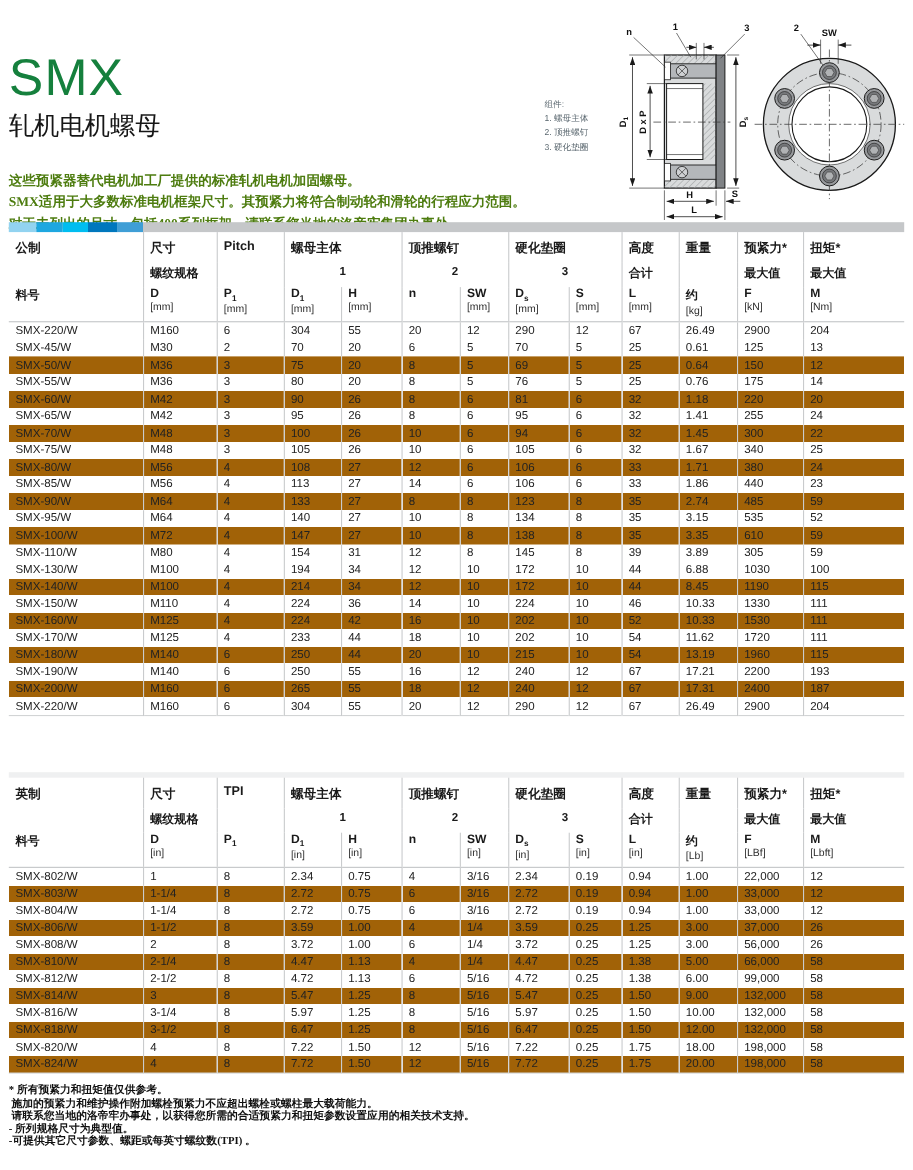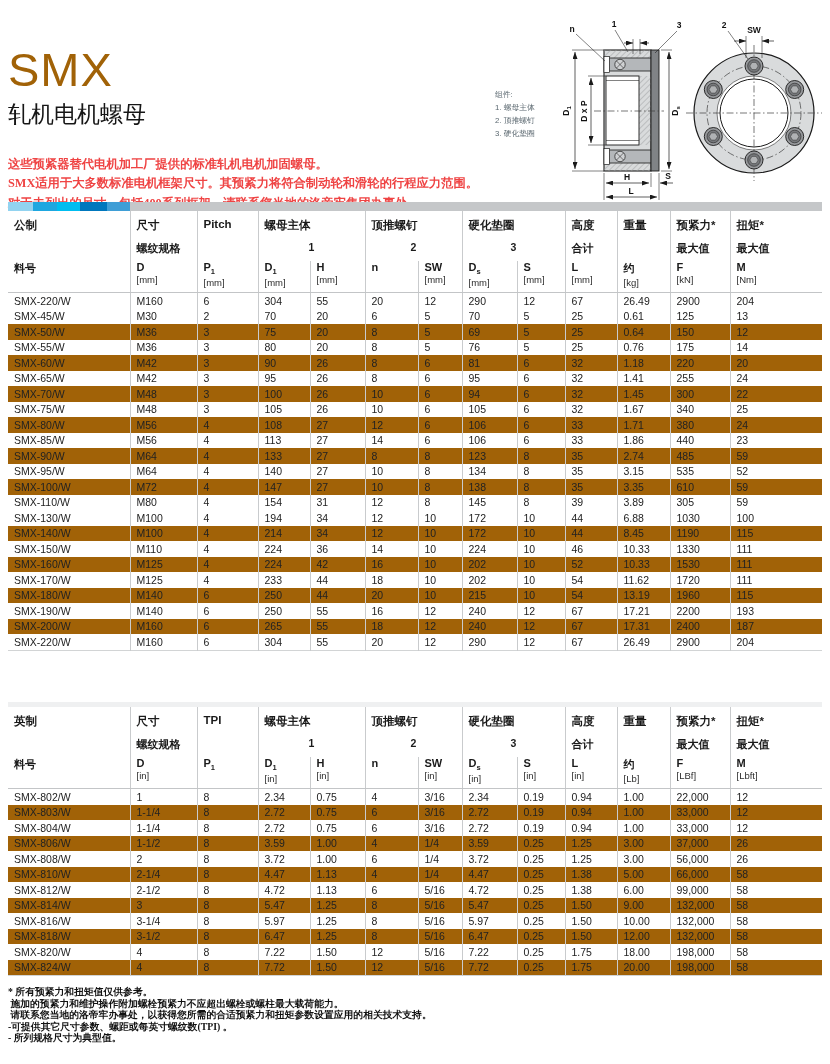--- a/index.html
+++ b/index.html
@@ -2,23 +2,23 @@
 <html><head>
 <meta charset="utf-8">
 <style>
   html,body{margin:0;padding:0;}
   body{
     width:830px;height:1064px;position:relative;background:#ffffff;
     font-family:"Liberation Sans", sans-serif;color:#1a1a1a;overflow:hidden;
   }
   .abs{position:absolute;}
   
-  #title{left:8px;top:46px;font-size:47px;font-weight:300;letter-spacing:1px;line-height:1;color:#a16207;}
+  #title{left:8px;top:46px;font-size:47px;font-weight:300;letter-spacing:1px;line-height:1;color:#15803d;}
   #subtitle{left:8px;top:99px;font-size:23px;font-weight:400;color:#161616;text-align:right;}
-  #desc{left:8px;top:155px;width:470px;font-family:"Liberation Serif", serif;font-weight:700;font-size:12.3px;line-height:1.58;color:#ef4444;}
+  #desc{left:8px;top:155px;width:470px;font-family:"Liberation Serif", serif;font-weight:700;font-size:12.3px;line-height:1.58;color:#4d7c0f;}
   
   #drawing{left:488px;top:8px;width:338px;height:204px;}
   .dim,.ext{stroke:#1a1a1a;fill:none;}
   .dim{stroke-width:0.7;}
   .ext{stroke-width:0.55;}
   .cl{stroke:#3d3d3d;stroke-width:0.7;stroke-dasharray:7 2.5 1.5 2.5;fill:none;}
   .thin{stroke:#1a1a1a;stroke-width:0.55;}
   .dlabel{font-family:"Liberation Sans",sans-serif;font-size:8.5px;font-weight:700;fill:#111;}
   .leg{font-family:"Liberation Sans",sans-serif;font-size:7.8px;fill:#5a676f;}
   .legt{font-weight:400;}
@@ -825,15 +825,15 @@
           <td>58</td>
         </tr>
       </tbody>
   </table>
 </div>
 
 <div class="abs" id="footnotes">
   <div>* 所有预紧力和扭矩值仅供参考。</div>
   <div> 施加的预紧力和维护操作附加螺栓预紧力不应超出螺栓或螺柱最大载荷能力。</div>
   <div> 请联系您当地的洛帝牢办事处，以获得您所需的合适预紧力和扭矩参数设置应用的相关技术支持。</div>
+  <div>- 所列规格尺寸为典型值。</div>
   <div>-可提供其它尺寸参数、螺距或每英寸螺纹数(TPI) 。</div>
-  <div>- 所列规格尺寸为典型值。</div>
 </div>
 
 </body></html>

